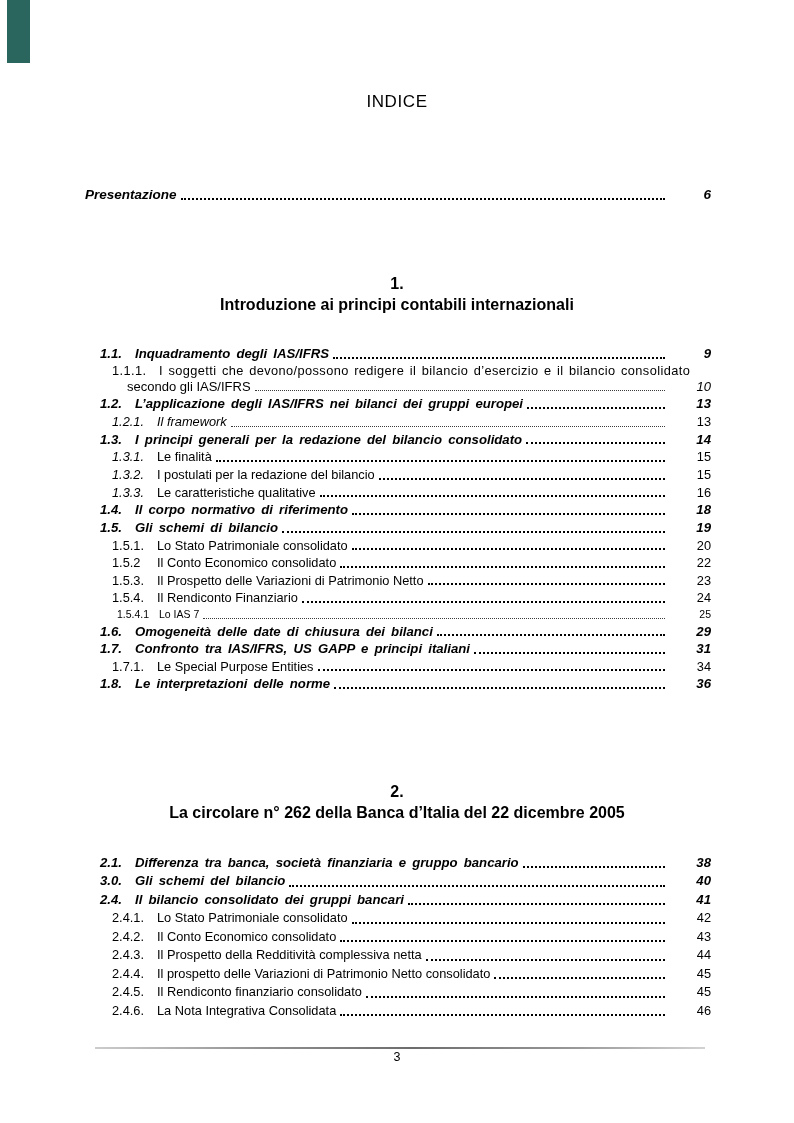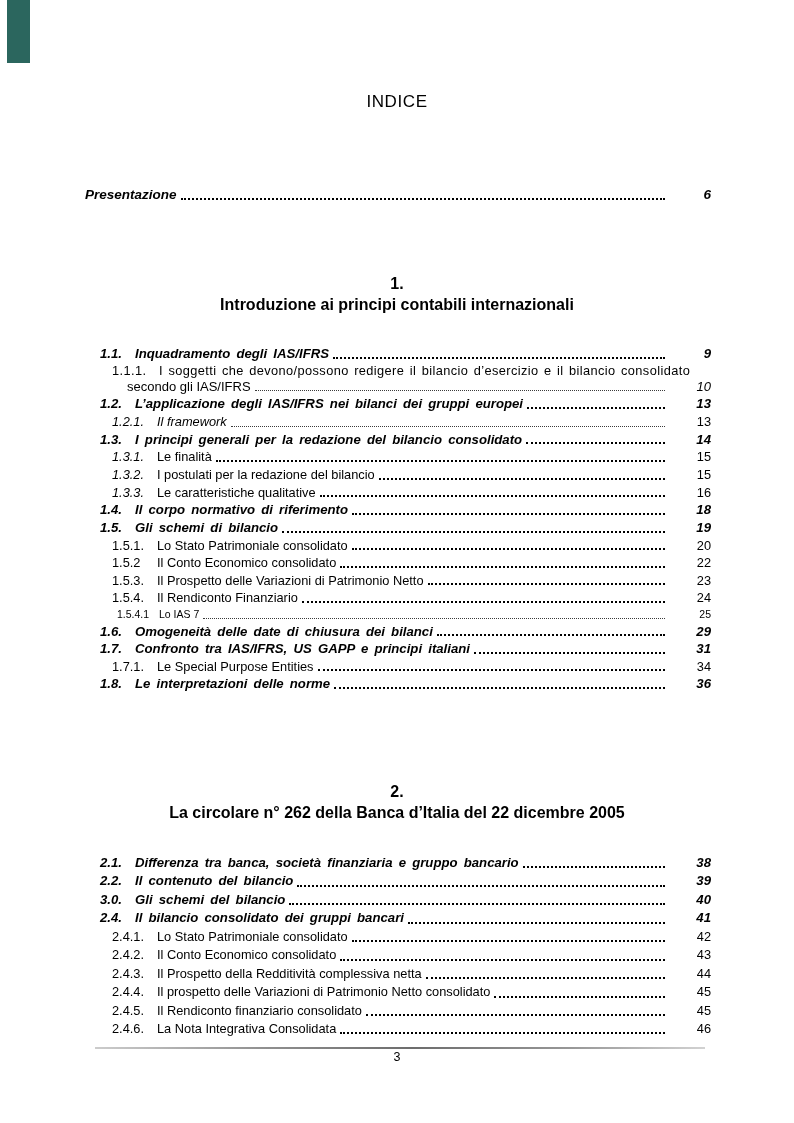--- a/index.html
+++ b/index.html
@@ -190,26 +190,20 @@
 </div>
 
 <div class="entries" id="ch2-list">
     <div class="row main">
       <span class="num">2.1.</span>
       <span class="text">Differenza tra banca, società finanziaria e gruppo bancario</span>
       <span class="leader"></span>
       <span class="page-num">38</span>
     </div>
     <div class="row main">
-      <span class="num">2.2.</span>
-      <span class="text">Il contenuto del bilancio</span>
-      <span class="leader"></span>
-      <span class="page-num">39</span>
-    </div>
-    <div class="row main">
       <span class="num">3.0.</span>
       <span class="text">Gli schemi del bilancio</span>
       <span class="leader"></span>
       <span class="page-num">40</span>
     </div>
     <div class="row main">
       <span class="num">2.4.</span>
       <span class="text">Il bilancio consolidato dei gruppi bancari</span>
       <span class="leader"></span>
       <span class="page-num">41</span>

